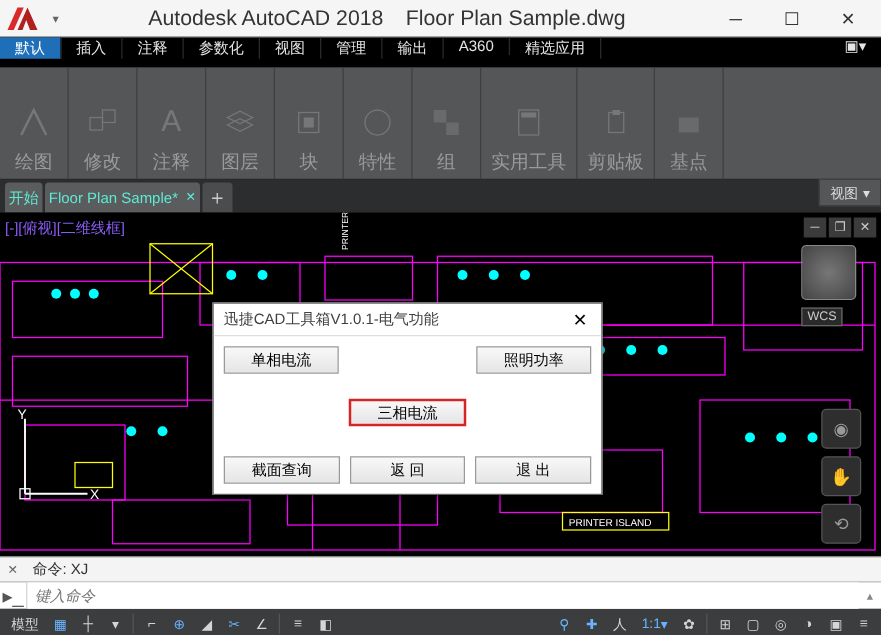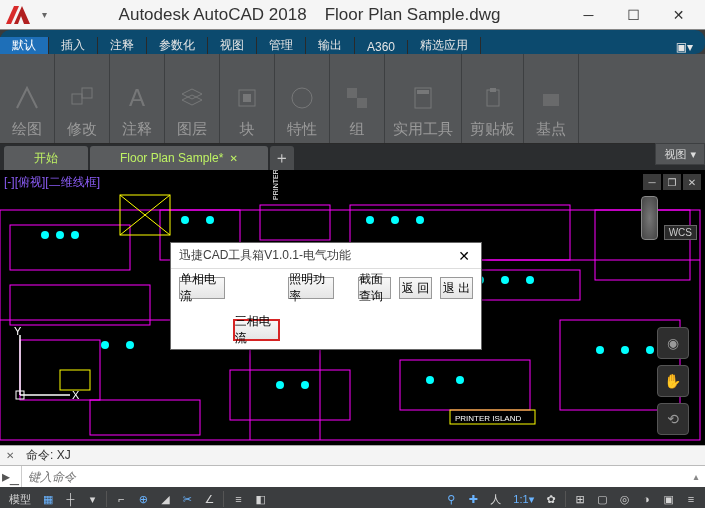--- a/index.html
+++ b/index.html
@@ -6,48 +6,48 @@
 body { width: 705px; height: 508px; overflow: hidden; background: #3b3b3b; position: relative; }
 
 
 .titlebar { height: 30px; background: #f5f5f5; display: flex; align-items: center; padding: 0 4px; border-bottom: 1px solid #888; }
 .logo { width: 28px; height: 22px; margin-right: 10px; }
 .title-text { flex: 1; text-align: center; font-size: 17px; color: #333; display: flex; justify-content: center; gap: 18px; }
 .win-controls { display: flex; gap: 0; }
 .win-btn { width: 45px; height: 28px; display: flex; align-items: center; justify-content: center; font-size: 14px; color: #333; cursor: pointer; }
 
 
-.menubar { height: 24px; background: #0c4a6e; display: flex; align-items: flex-end; font-size: 12px; border-radius: 10px; }
+.menubar { height: 24px; background: #000000; display: flex; align-items: flex-start; font-size: 12px; }
 .menu-tab { padding: 0 12px; display: flex; align-items: center; color: #e5e5e5; border-right: 1px solid #2a2a2a; cursor: pointer; }
 .menu-tab.active { background: #1e6fb8; color: #fff; }
 .menubar .spacer { flex: 1; }
 
 
 .ribbon { height: 90px; background: #545658; display: flex; border-bottom: 1px solid #2a2a2a; position: relative; }
 .ribbon-panel { border-right: 1px solid #3d3f41; display: flex; flex-direction: column; align-items: center; justify-content: flex-end; padding: 6px 8px 4px; color: #9a9a9a; font-size: 11px; min-width: 55px; }
 .ribbon-icon { width: 32px; height: 32px; margin-bottom: 6px; display: flex; align-items: center; justify-content: center; opacity: 0.5; }
 .ribbon-label { font-size: 15px; }
 .view-strip { position: absolute; right: 0; bottom: -22px; height: 22px; background: #545658; color: #ddd; font-size: 11px; padding: 0 8px; display: flex; align-items: center; gap: 4px; border: 1px solid #3d3f41; }
 
 
 .filetabs { height: 26px; background: #2b2d2f; display: flex; align-items: stretch; padding-top: 2px; gap: 2px; padding-left: 4px; }
-.filetab { background: #5a5c5e; color: #bef264; font-size: 12px; padding: 0 30px; display: flex; align-items: center; border-radius: 3px 3px 0 0; cursor: pointer; gap: 6px; }
+.filetab { background: #5a5c5e; color: #5eead4; font-size: 12px; padding: 0 3px; display: flex; align-items: center; border-radius: 3px 3px 0 0; cursor: pointer; gap: 6px; }
 .filetab .close { font-size: 10px; }
 .add-tab { background: #4a4c4e; width: 24px; display: flex; align-items: center; justify-content: center; color: #ccc; border-radius: 3px 3px 0 0; cursor: pointer; }
 
 
 .canvas-wrap { position: relative; height: 275px; background: #000; overflow: hidden; }
 .canvas-bg { position: absolute; inset: 0; }
 .canvas-bg svg { width: 100%; height: 100%; }
 .viewport-label { position: absolute; top: 4px; left: 4px; font-size: 12px; color: #8b5cf6; text-shadow: 0 0 2px #000; }
 .canvas-ctrl { position: absolute; top: 4px; right: 4px; display: flex; gap: 2px; }
 .canvas-ctrl .cbtn { width: 18px; height: 16px; background: #3b3b3b; color: #ccc; display: flex; align-items: center; justify-content: center; font-size: 10px; cursor: pointer; }
 
 
-.navcube { position: absolute; top: 26px; right: 8px; width: 56px; display: flex; flex-direction: row; align-items: flex-end; gap: 6px; }
+.navcube { position: absolute; top: 26px; right: 8px; width: 56px; display: flex; flex-direction: column; align-items: flex-start; gap: 6px; }
 .cube { width: 44px; height: 44px; background: radial-gradient(#777,#444); border: 1px solid #888; border-radius: 4px; }
 .wcs { font-size: 10px; color: #ccc; border: 1px solid #666; padding: 1px 4px; background: #2a2a2a; }
 .nav-extra { position: absolute; right: 8px; bottom: 10px; width: 48px; display: flex; flex-direction: column; gap: 6px; align-items: center; }
 .nav-extra .nbtn { width: 32px; height: 32px; background: #2e2e2e; border: 1px solid #555; border-radius: 4px; display: flex; align-items: center; justify-content: center; color: #999; font-size: 14px; }
 
 
 .ucs { position: absolute; left: 10px; bottom: 40px; width: 70px; height: 80px; }
 
 
 .cmdzone { background: #e8e8e8; }
@@ -64,21 +64,21 @@
 .status-btn { padding: 0 5px; height: 20px; display: flex; align-items: center; justify-content: center; cursor: pointer; border-radius: 2px; min-width: 20px; }
 .status-btn.active { color: #6ab4ff; }
 .status-sep { width: 1px; height: 16px; background: #555; margin: 0 2px; }
 .statusbar .flex { flex: 1; }
 
 
 .dialog { position: absolute; left: 170px; top: 242px; width: 312px; background: #fff; border: 1px solid #666; box-shadow: 2px 2px 6px rgba(0,0,0,.4); font-size: 12px; }
 .dialog-title { height: 26px; display: flex; align-items: center; padding: 0 8px; border-bottom: 1px solid #ddd; }
 .dialog-title span { flex: 1; font-size: 12px; color: #404040; }
 .dialog-close { width: 18px; text-align: center; cursor: pointer; font-size: 14px; }
-.dialog-body { padding: 8px; display: flex; flex-direction: row; gap: 24px; }
+.dialog-body { padding: 8px; display: flex; flex-direction: column; gap: 24px; }
 .dlg-row { display: flex; gap: 8px; }
 .dlg-btn { flex: 1; height: 22px; background: linear-gradient(#f8f8f8,#e5e5e5); border: 1px solid #999; font-size: 12px; display: flex; align-items: center; justify-content: center; cursor: pointer; }
 .dlg-btn.hl { border: 2px solid #d62424; margin-top: 42px; }
 </style>
 </head>
 <body>
 
 <div class="titlebar">
   <div class="logo">
     <svg viewBox="0 0 28 22">

